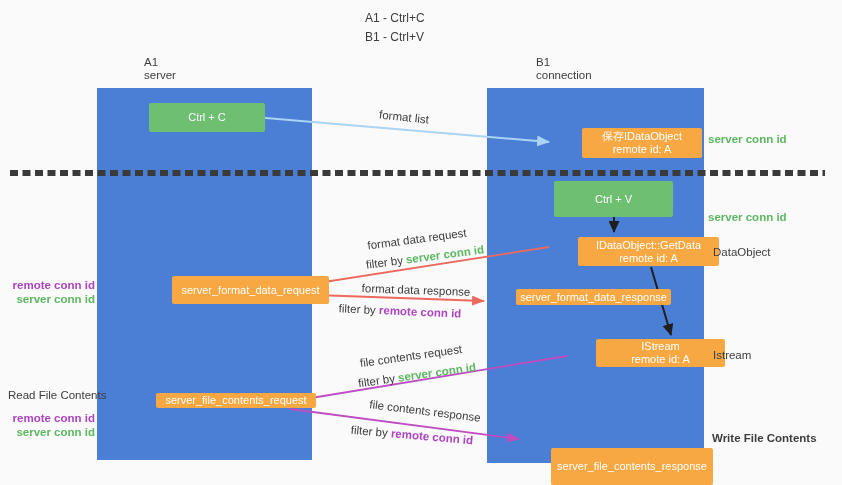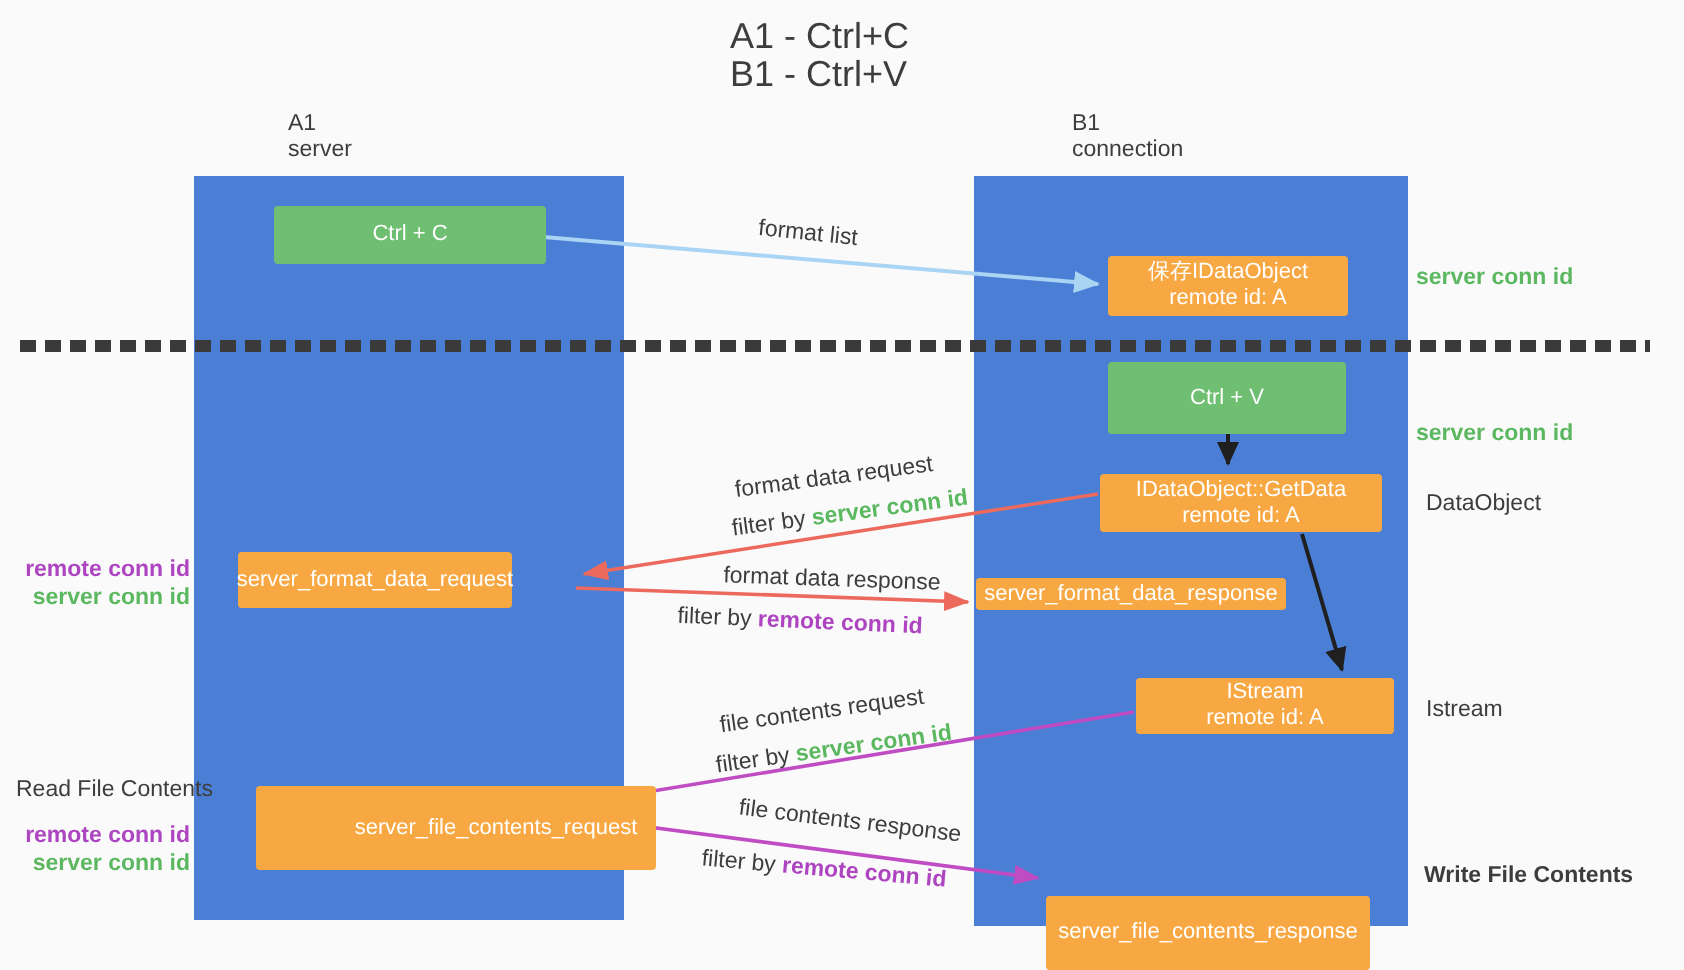--- a/index.html
+++ b/index.html
@@ -6,29 +6,29 @@
     --blue:#4a7fd5; --green:#6fbf72; --orange:#f8a843;
     --red:#ec6a5d; --magenta:#bf4cc3; --lblue:#a9d4f3;
     --tgreen:#5cb860; --tpurple:#ad44c0; --tdark:#3d3d3d; --bg:#fafafa;
   }
   html,body{margin:0;padding:0;}
   body{background:#fff;font-family:"Liberation Sans","DejaVu Sans",sans-serif;}
   .stage{position:relative;width:842px;height:485px;background:var(--bg);overflow:hidden;}
   .col{position:absolute;background:var(--blue);z-index:1;}
   .col-left{left:97px;top:88px;width:215px;height:372px;}
   .col-right{left:487px;top:88px;width:217px;height:375px;}
-  .title{position:absolute;left:365px;top:9px;font-size:18px;line-height:19px;color:var(--tdark);z-index:4;}
+  .title{position:absolute;left:365px;top:9px;font-size:12px;line-height:19px;color:var(--tdark);z-index:4;}
   .colhead{position:absolute;top:56px;width:120px;font-size:11.5px;line-height:13px;color:var(--tdark);z-index:4;}
   .colhead-left{left:144px;}
   .colhead-right{left:536px;}
   svg.overlay{position:absolute;left:0;top:0;z-index:2;pointer-events:none;}
   .node{position:absolute;z-index:3;color:#fff;font-size:11px;line-height:13px;text-align:center;
         display:flex;flex-direction:column;align-items:center;justify-content:center;border-radius:2px;}
   .green-node{background:var(--green);}
-  .orange-node{background:var(--orange);}
+  .orange-node{background:var(--orange);margin-left:28px;}
   .lbl{position:absolute;font-size:11.5px;color:var(--tdark);white-space:nowrap;z-index:4;}
   .rot{transform-origin:center center;}
   .bold-green{color:var(--tgreen);font-weight:700;}
   .bold-purple{color:var(--tpurple);font-weight:700;}
   .stack-right{text-align:right;line-height:14px;font-weight:700;}
   .center-anchor{transform:translate(-50%,-50%);}
 </style>
 </head>
 <body>
 
@@ -77,44 +77,44 @@
 
     <line x1="549" y1="247" x2="292" y2="287" stroke="#ec6a5d" stroke-width="1.8" marker-end="url(#mred)"></line>
 
     <line x1="288" y1="294" x2="484" y2="301" stroke="#ec6a5d" stroke-width="1.8" marker-end="url(#mred)"></line>
 
     <line x1="567" y1="356" x2="293" y2="401" stroke="#bf4cc3" stroke-width="1.8" marker-end="url(#mmag)"></line>
 
     <line x1="290" y1="409" x2="519" y2="439" stroke="#bf4cc3" stroke-width="1.8" marker-end="url(#mmag)"></line>
   </svg>
 
-  <div class="node green-node" style="left:137px;top:103px;width:136px;height:29px;">Ctrl + C</div>
+  <div class="node green-node" style="left:149px;top:103px;width:116px;height:29px;">Ctrl + C</div>
 
   <div class="node orange-node" style="left:554px;top:128px;width:120px;height:30px;">
     <div>保存IDataObject</div>
     <div>remote id: A</div>
   </div>
 
   <div class="node green-node" style="left:554px;top:181px;width:119px;height:36px;">Ctrl + V</div>
 
   <div class="node orange-node" style="left:550px;top:237px;width:141px;height:29px;">
     <div>IDataObject::GetData</div>
     <div>remote id: A</div>
   </div>
 
-  <div class="node orange-node" style="left:119px;top:276px;width:137px;height:28px;">server_format_data_request</div>
+  <div class="node orange-node" style="left:144px;top:276px;width:157px;height:28px;">server_format_data_request</div>
 
   <div class="node orange-node" style="left:488px;top:289px;width:155px;height:16px;">server_format_data_response</div>
 
   <div class="node orange-node" style="left:568px;top:339px;width:129px;height:28px;">
     <div>IStream</div>
     <div>remote id: A</div>
   </div>
 
-  <div class="node orange-node" style="left:128px;top:393px;width:160px;height:42px;padding-left:40px;">server_file_contents_request</div>
+  <div class="node orange-node" style="left:128px;top:393px;width:160px;height:15px;">server_file_contents_request</div>
 
   <div class="node orange-node" style="left:523px;top:448px;width:162px;height:37px;">server_file_contents_response</div>
 
   <div class="lbl rot center-anchor" style="left:404px;top:117px;transform:translate(-50%,-50%) rotate(6deg);">format list</div>
 
   <div class="lbl rot center-anchor" style="left:417px;top:239px;transform:translate(-50%,-50%) rotate(-7.5deg);">format data request</div>
   <div class="lbl rot center-anchor" style="left:425px;top:257px;transform:translate(-50%,-50%) rotate(-7.5deg);">
     <span>filter by</span>
     <span class="bold-green">server conn id</span>
   </div>

